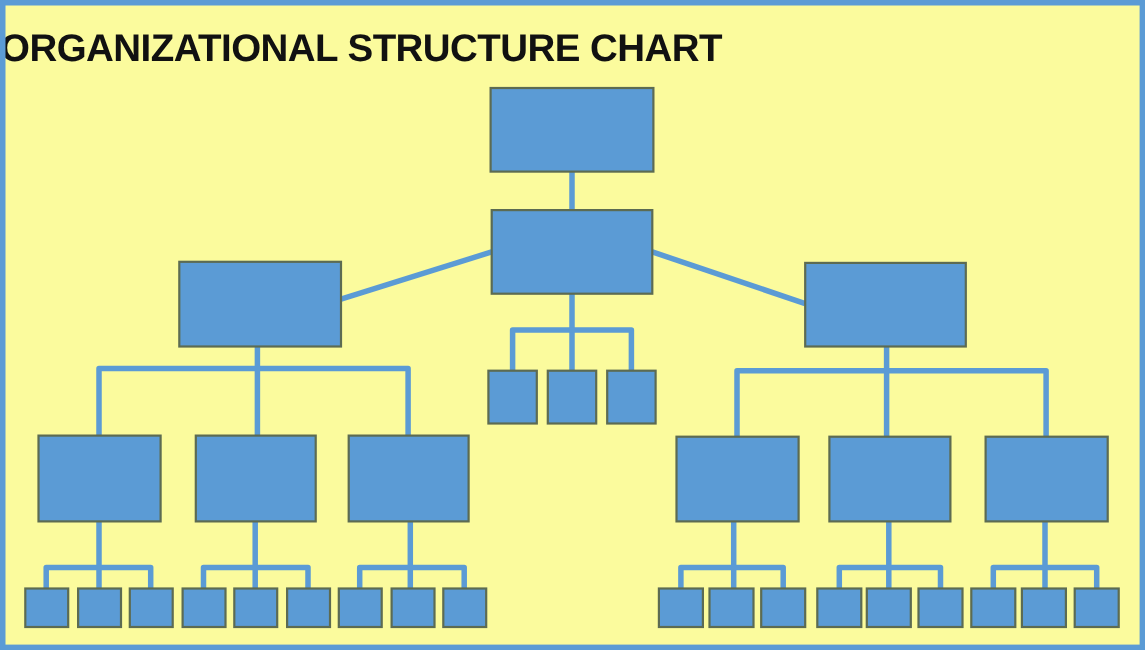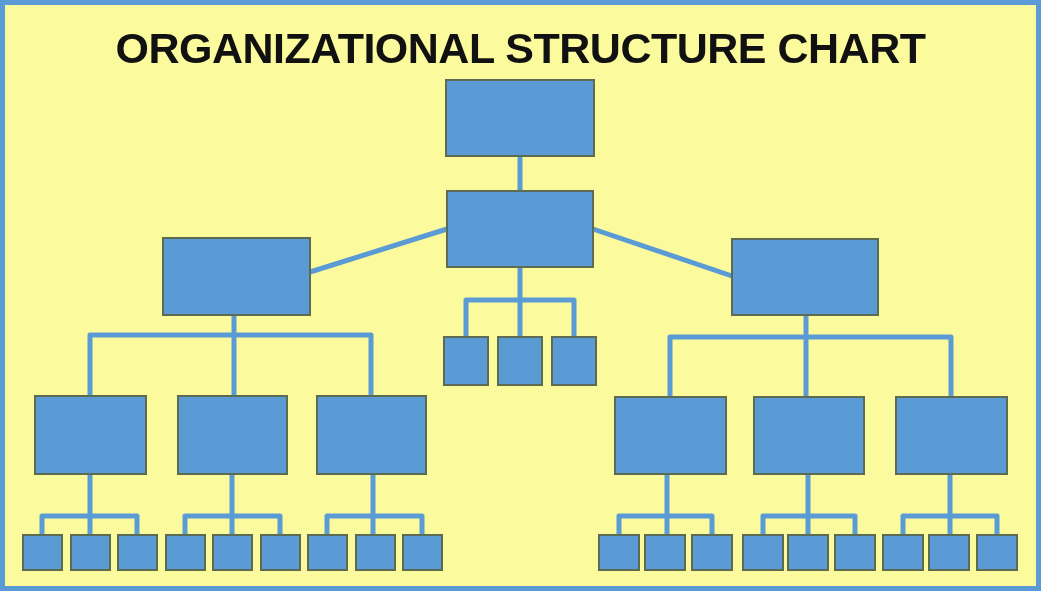--- a/index.html
+++ b/index.html
@@ -22,22 +22,22 @@
   .frame-border{
     position:absolute;inset:0;
     border:5px solid var(--frame-border);
     pointer-events:none;
     z-index:3;
   }
   .chart-title{
     position:absolute;
     top:24px;left:0;
     width:100%;
-    text-align:center;
-    font-size:43px;
+    text-align:left;
+    font-size:35px;
     font-weight:700;
     letter-spacing:-0.5px;
     color:var(--title-color);
     z-index:2;
   }
   svg.diagram{position:absolute;top:0;left:0;z-index:1;}
   .box{
     fill:var(--box-fill);
     stroke:var(--box-border);
     stroke-width:2;

